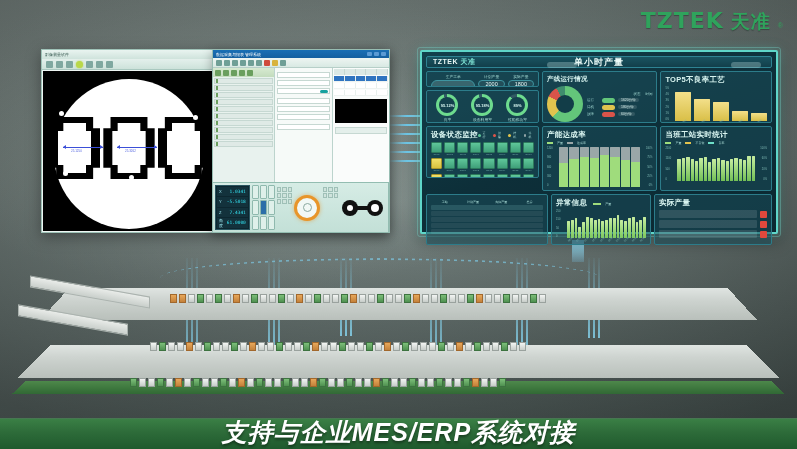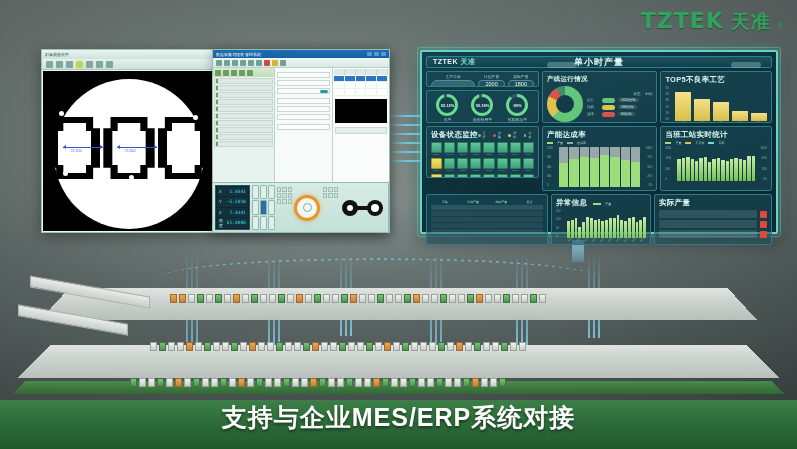--- a/index.html
+++ b/index.html
@@ -347,24 +347,25 @@
   .mach.o { background:linear-gradient(180deg,#e8a85a,#c4813a); border-color:#a2682c;}
   .greenbase {
     position:absolute; left:12px; right:12px; bottom:6px; height:26px;
     background: linear-gradient(180deg,#4e8c4a,#2f6a33);
     transform: perspective(600px) rotateX(58deg);
     transform-origin: center bottom; opacity:.95;
   }
 
   
   #bottom-banner {
-    position:absolute; left:0; right:0; bottom:0; height:49px; z-index:45;
+    position:absolute; left:0; right:0; bottom:0; height:31px; z-index:45;
     background: linear-gradient(180deg,#3a7f45 0%,#2d6b39 45%,#1f5a2d 100%);
-    display:flex; align-items:flex-start; justify-content:center;
+    display:flex; align-items:flex-end; justify-content:center;
     border-top: 1px solid rgba(255,255,255,.18);
+    font-style: italic;
   }
   #bottom-banner span {
     font-size: 25px; font-weight: bold; color:#fff; letter-spacing: 1px;
     text-shadow: 0 2px 3px rgba(0,0,0,.45);
   }
 </style>
 </head>
 <body>
 
 <div id="bg"></div>

